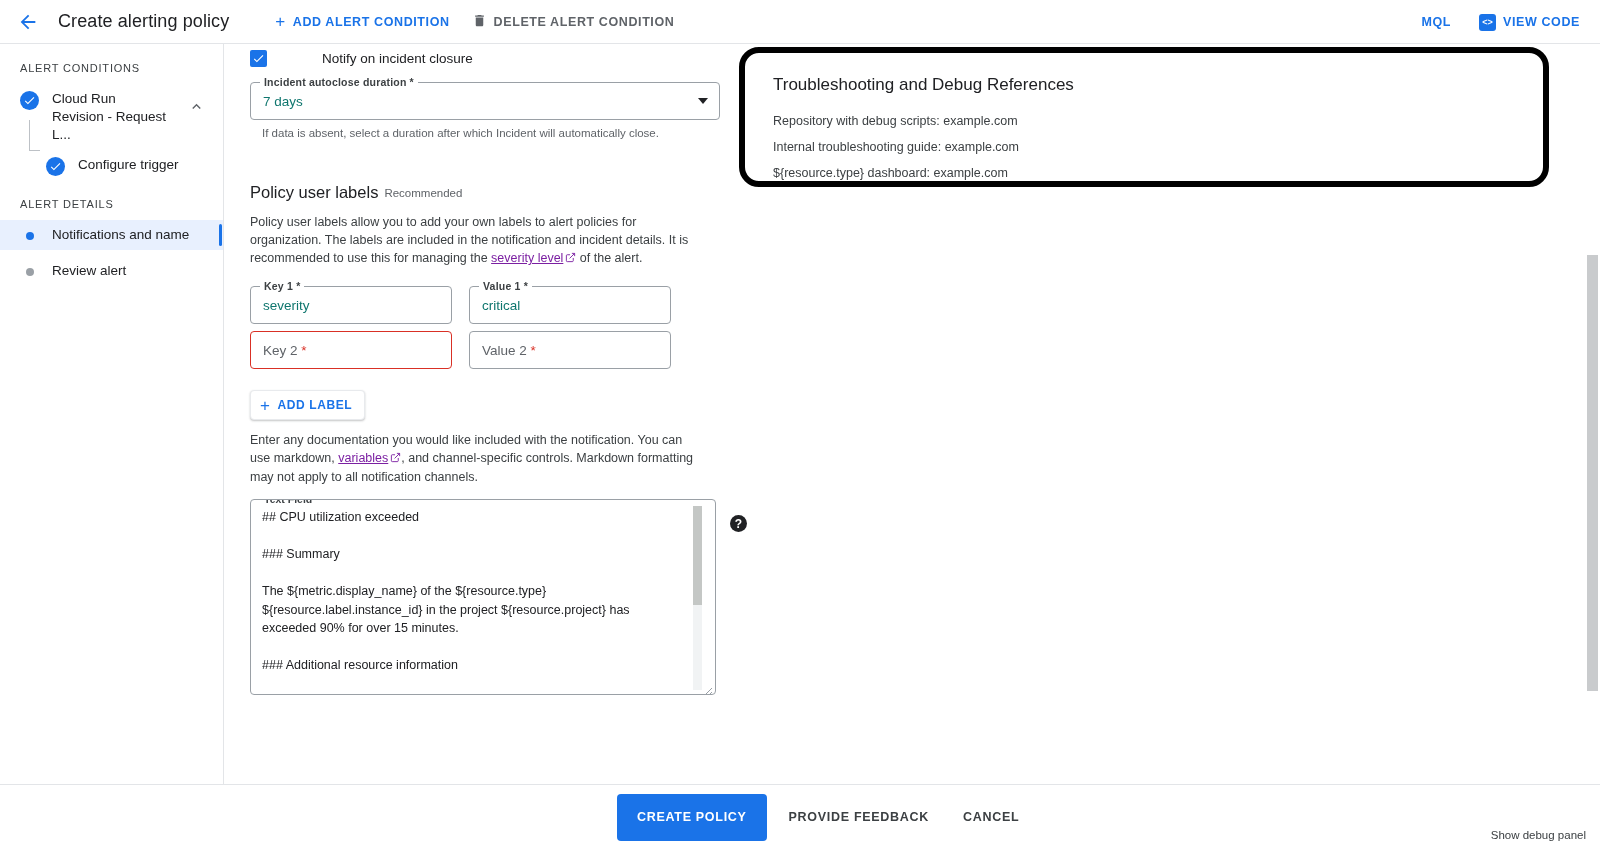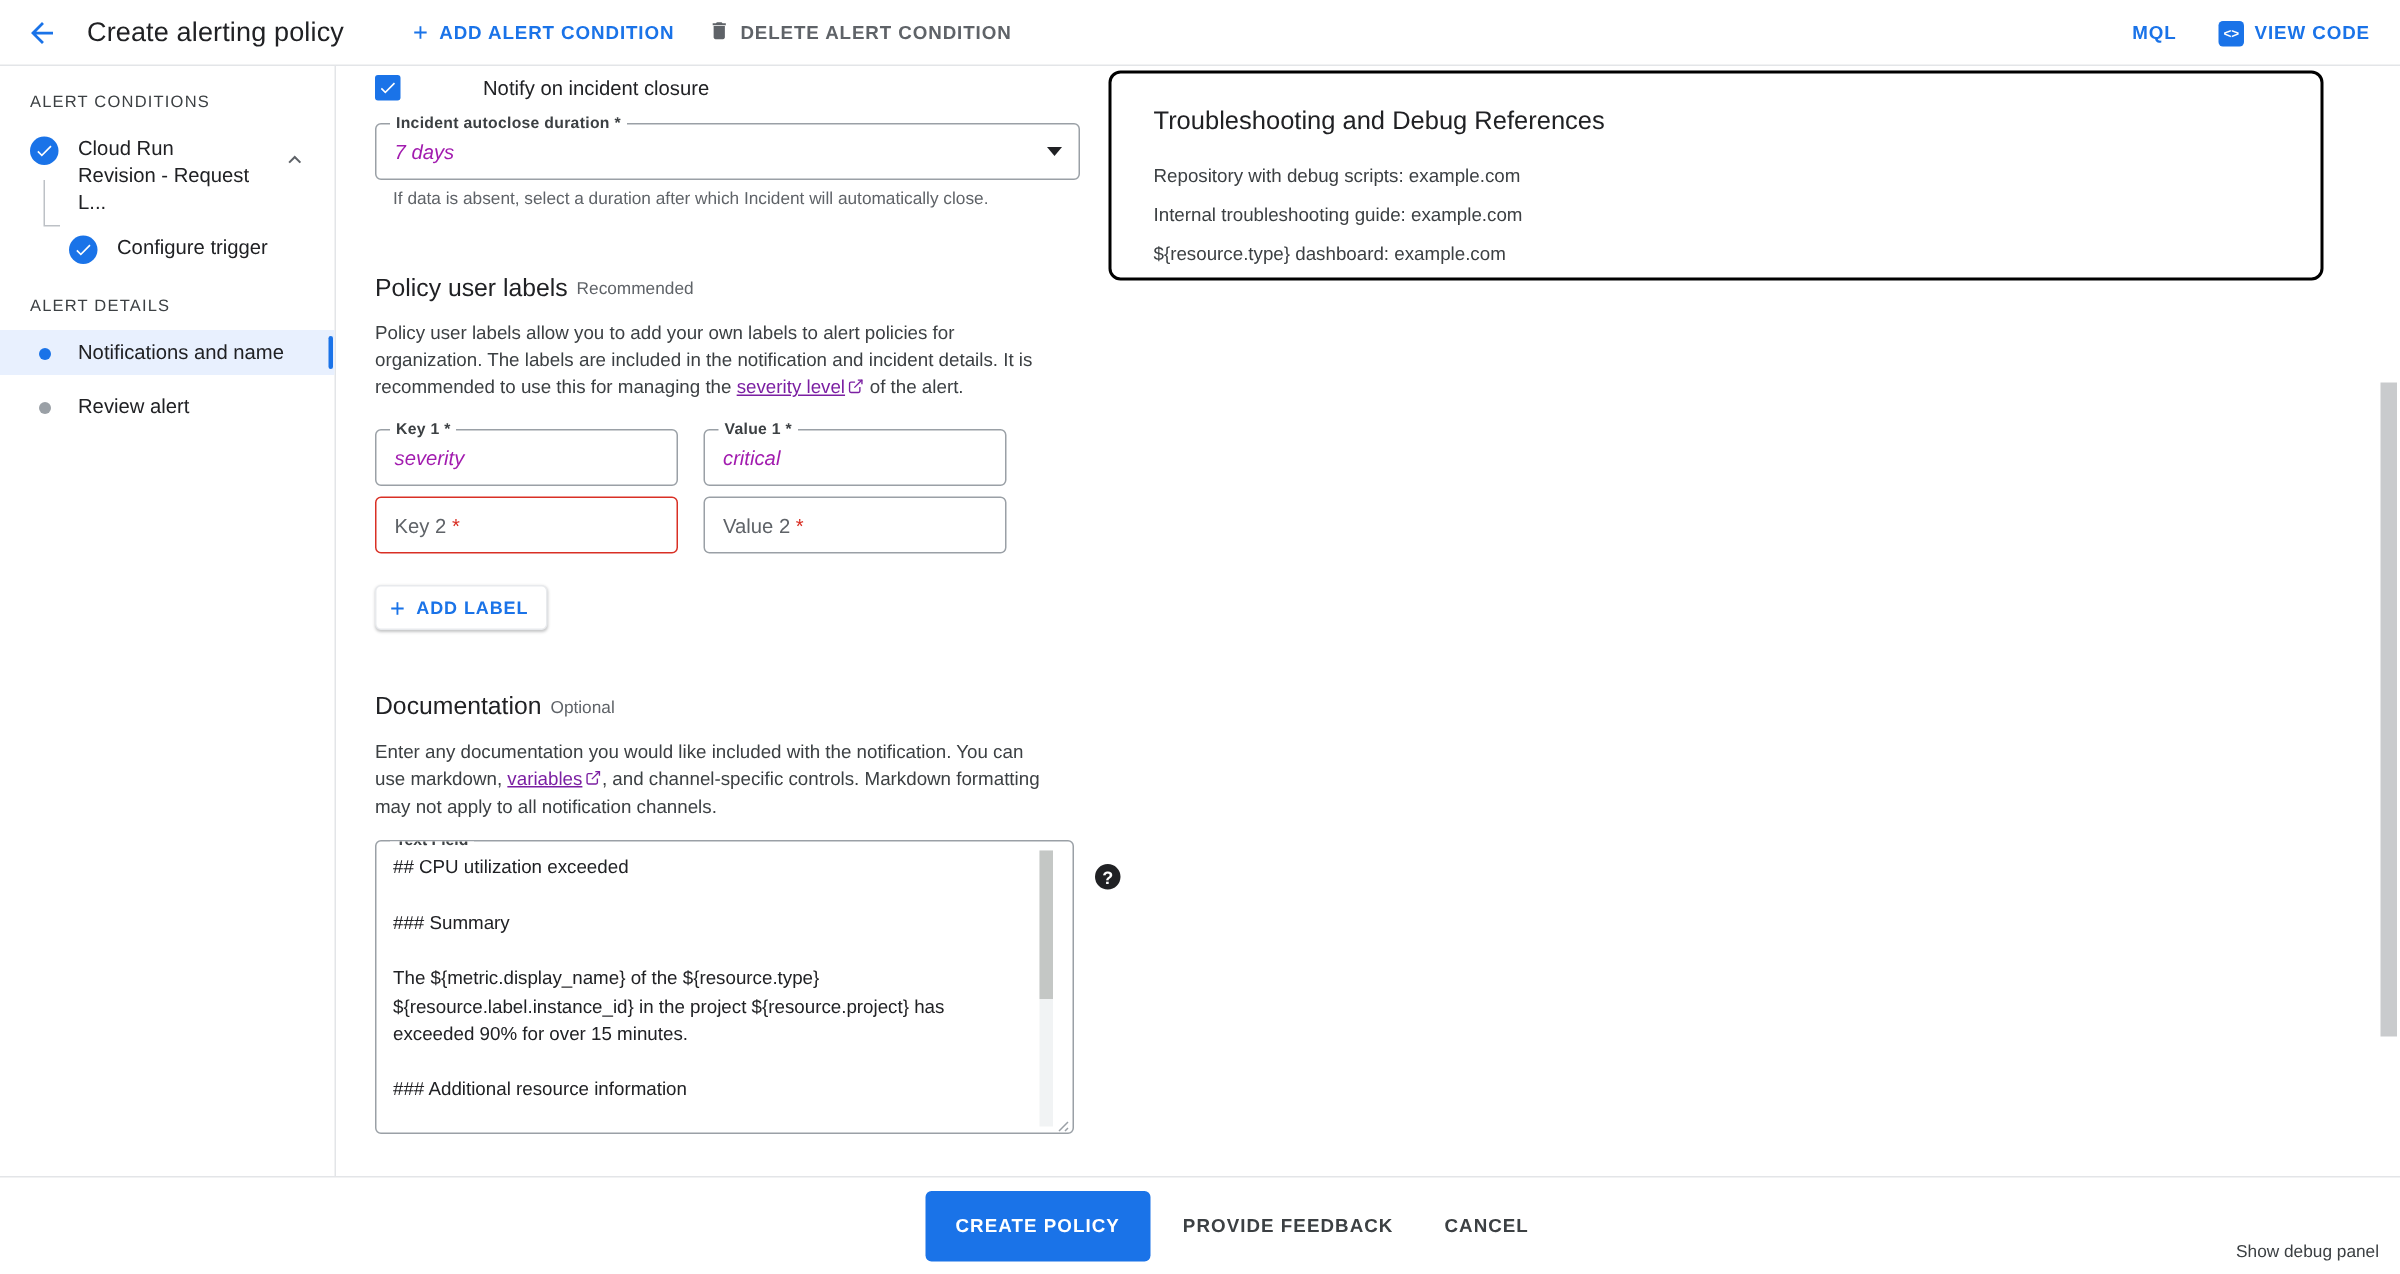--- a/index.html
+++ b/index.html
@@ -134,21 +134,21 @@
     border: 1px solid #9aa0a6; border-radius: 4px; background: #fff;
     display: flex; align-items: center; padding: 0 12px;
     cursor: pointer;
   }
   .field.error { border-color: #d93025; }
   .field .flabel {
     position: absolute; top: -7px; left: 9px; padding: 0 4px;
     background: #fff; font-size: 10.5px; color: #3c4043; font-weight: bold;
     letter-spacing: .2px; white-space: nowrap;
   }
-  .field .fvalue { font-size: 13.5px; color: #a21caf; font-style: italic; }
+  .field .fvalue { font-size: 13.5px; color: #0f766e; }
   .field .fplace { font-size: 13.5px; color: #5f6368; }
   .req-star { color: #d93025; }
   .caret {
     position: absolute; right: 11px; top: 50%; transform: translateY(-50%);
     width: 0; height: 0; border-left: 5px solid transparent;
     border-right: 5px solid transparent; border-top: 6px solid #202124;
   }
   .hint {
     font-size: 11.5px; color: #5f6368; margin-top: 7px; margin-left: 12px;
   }
@@ -213,21 +213,21 @@
     position: absolute; right: -31px; top: 16px;
     width: 17px; height: 17px; border-radius: 50%; background: #202124;
     color: #fff; font-size: 12px; font-weight: bold;
     display: flex; align-items: center; justify-content: center;
     cursor: pointer;
   }
 
   
   .right-card {
     position: absolute; left: 514px; top: 3px; width: 810px; height: 140px;
-    background: #fff; border: 2px solid #000000; border-radius: 8px;
+    background: #fff; border: 6px solid #000000; border-radius: 20px;
     padding: 22px 28px;
   }
   .card-title { font-size: 17px; color: #202124; }
   .card-line {
     font-size: 12.5px; color: #3c4043; margin-top: 9px; line-height: 17px;
   }
   .card-line.first { margin-top: 18px; }
 
   
   .page-scroll {
@@ -395,23 +395,20 @@
           </div>
         </div>
       </div>
 
       <div class="add-label-btn">
         <span class="plus-ico">+</span>
         <span>ADD LABEL</span>
       </div>
 
       
-      <div class="sec-title" style="margin-top:42px">
-        <span>Documentation</span><span class="sub">Optional</span>
-      </div>
       <div class="sec-desc">
         <span>Enter any documentation you would like included with the notification. You can use markdown, </span><span class="ext-link">variables</span><span class="ext-ico"><svg width="11" height="11" viewBox="0 0 24 24" fill="none" stroke="#7b1fa2" stroke-width="2">
               <path d="M18 13v6a2 2 0 0 1-2 2H5a2 2 0 0 1-2-2V8a2 2 0 0 1 2-2h6"></path>
               <path d="M15 3h6v6"></path>
               <path d="M10 14L21 3"></path>
             </svg></span><span>, and channel-specific controls. Markdown formatting may not apply to all notification channels.</span>
       </div>
 
       <div class="ta-wrap">
         <div class="ta-box">

